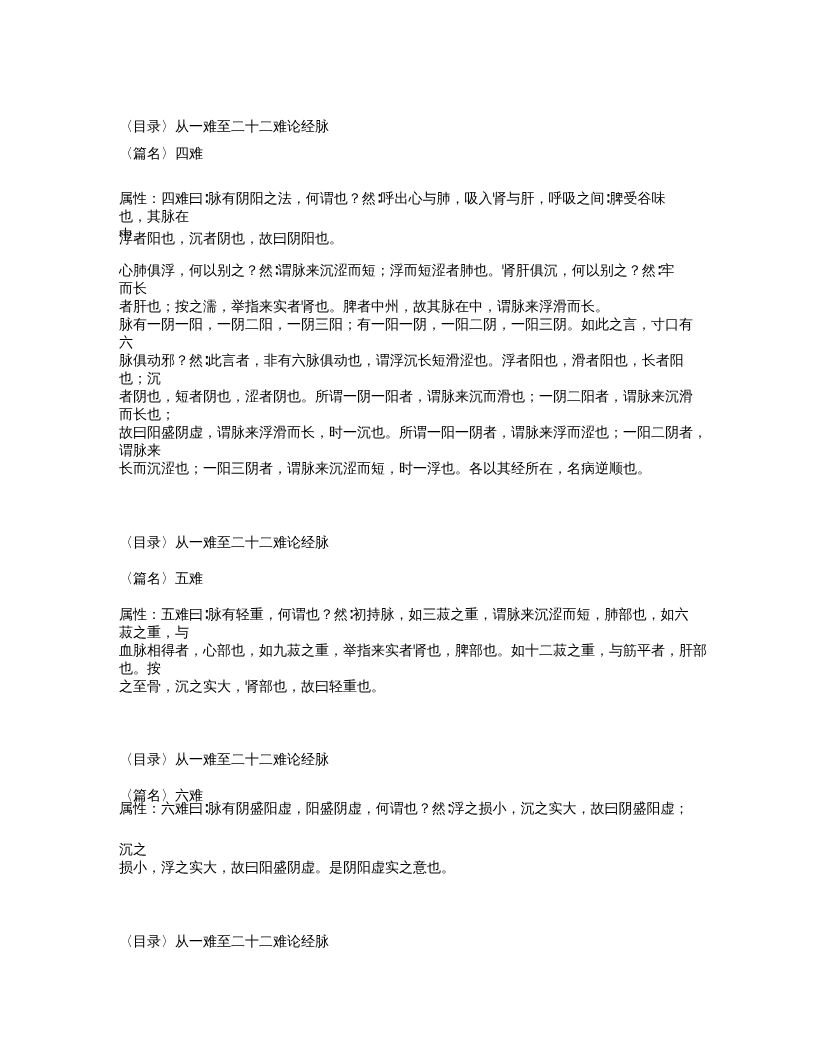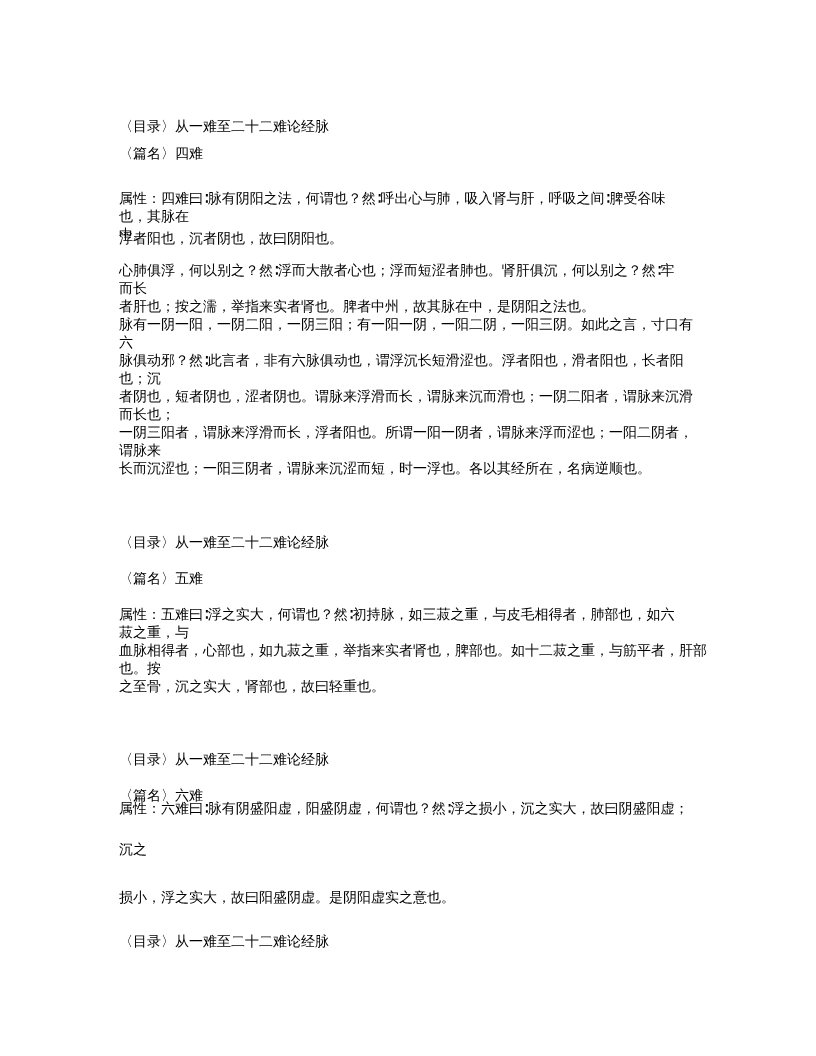--- a/index.html
+++ b/index.html
@@ -35,49 +35,49 @@
 
 <div class="page">
 
   <div>
     <div class="line" style="top:117px">〈目录〉从一难至二十二难论经脉</div>
     <div class="line" style="top:144px">〈篇名〉四难</div>
     <div class="line" style="top:189px">属性：四难曰∶脉有阴阳之法，何谓也？然∶呼出心与肺，吸入肾与肝，呼吸之间∶脾受谷味</div>
     <div class="line" style="top:207px">也，其脉在</div>
     <div class="line" style="top:225px">中。</div>
     <div class="line" style="top:229px">浮者阳也，沉者阴也，故曰阴阳也。</div>
-    <div class="line" style="top:261px">心肺俱浮，何以别之？然∶浮而大散者心也；浮而短涩者肺也。肾肝俱沉，何以别之？然∶牢</div>
+    <div class="line" style="top:261px">心肺俱浮，何以别之？然∶谓脉来沉涩而短；浮而短涩者肺也。肾肝俱沉，何以别之？然∶牢</div>
     <div class="line" style="top:279px">而长</div>
-    <div class="line" style="top:297px">者肝也；按之濡，举指来实者肾也。脾者中州，故其脉在中，是阴阳之法也。</div>
+    <div class="line" style="top:297px">者肝也；按之濡，举指来实者肾也。脾者中州，故其脉在中，谓脉来浮滑而长。</div>
     <div class="line" style="top:315px">脉有一阴一阳，一阴二阳，一阴三阳；有一阳一阴，一阳二阴，一阳三阴。如此之言，寸口有</div>
     <div class="line" style="top:333px">六</div>
     <div class="line" style="top:351px">脉俱动邪？然∶此言者，非有六脉俱动也，谓浮沉长短滑涩也。浮者阳也，滑者阳也，长者阳</div>
     <div class="line" style="top:369px">也；沉</div>
-    <div class="line" style="top:387px">者阴也，短者阴也，涩者阴也。谓脉来浮滑而长，谓脉来沉而滑也；一阴二阳者，谓脉来沉滑</div>
+    <div class="line" style="top:387px">者阴也，短者阴也，涩者阴也。所谓一阴一阳者，谓脉来沉而滑也；一阴二阳者，谓脉来沉滑</div>
     <div class="line" style="top:405px">而长也；</div>
-    <div class="line" style="top:423px">一阴三阳者，谓脉来浮滑而长，浮者阳也。所谓一阳一阴者，谓脉来浮而涩也；一阳二阴者，</div>
+    <div class="line" style="top:423px">故曰阳盛阴虚，谓脉来浮滑而长，时一沉也。所谓一阳一阴者，谓脉来浮而涩也；一阳二阴者，</div>
     <div class="line" style="top:441px">谓脉来</div>
     <div class="line" style="top:459px">长而沉涩也；一阳三阴者，谓脉来沉涩而短，时一浮也。各以其经所在，名病逆顺也。</div>
   </div>
 
   <div>
     <div class="line" style="top:533px">〈目录〉从一难至二十二难论经脉</div>
     <div class="line" style="top:569px">〈篇名〉五难</div>
-    <div class="line" style="top:605px">属性：五难曰∶浮之实大，何谓也？然∶初持脉，如三菽之重，与皮毛相得者，肺部也，如六</div>
+    <div class="line" style="top:605px">属性：五难曰∶脉有轻重，何谓也？然∶初持脉，如三菽之重，谓脉来沉涩而短，肺部也，如六</div>
     <div class="line" style="top:623px">菽之重，与</div>
     <div class="line" style="top:641px">血脉相得者，心部也，如九菽之重，举指来实者肾也，脾部也。如十二菽之重，与筋平者，肝部</div>
     <div class="line" style="top:659px">也。按</div>
     <div class="line" style="top:677px">之至骨，沉之实大，肾部也，故曰轻重也。</div>
   </div>
 
   <div>
     <div class="line" style="top:750px">〈目录〉从一难至二十二难论经脉</div>
     <div class="line" style="top:786px">〈篇名〉六难</div>
     <div class="line" style="top:799px">属性：六难曰∶脉有阴盛阳虚，阳盛阴虚，何谓也？然∶浮之损小，沉之实大，故曰阴盛阳虚；</div>
     <div class="line" style="top:840px">沉之</div>
-    <div class="line" style="top:888px">损小，浮之实大，故曰阳盛阴虚。是阴阳虚实之意也。</div>
+    <div class="line" style="top:858px">损小，浮之实大，故曰阳盛阴虚。是阴阳虚实之意也。</div>
   </div>
 
   <div>
     <div class="line" style="top:932px">〈目录〉从一难至二十二难论经脉</div>
   </div>
 
 </div>
 
 </body></html>

